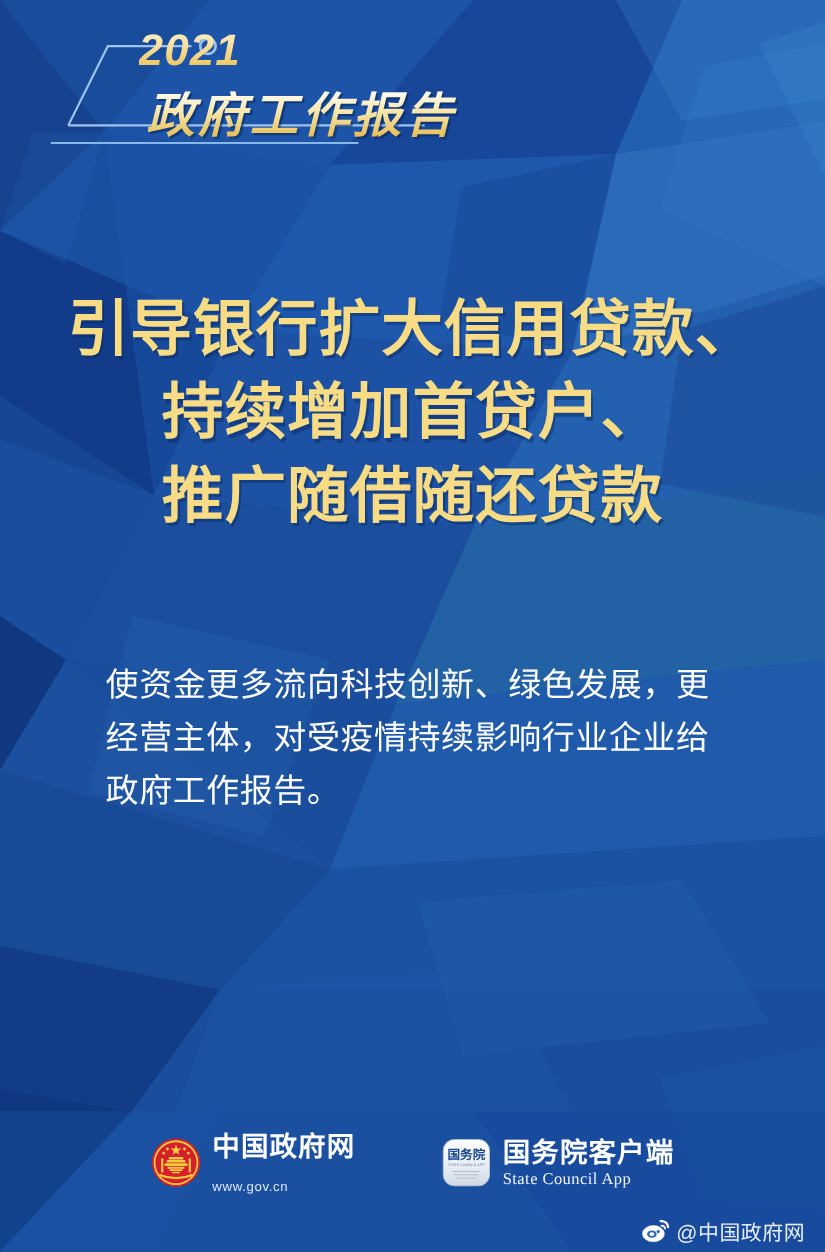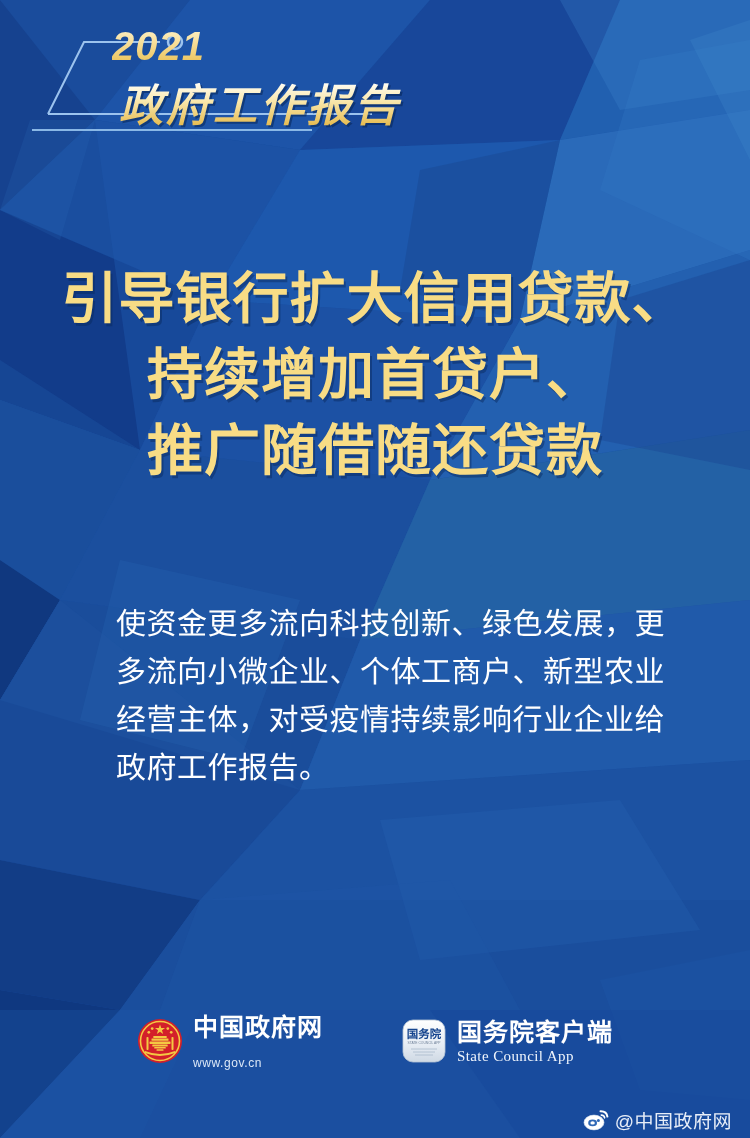--- a/index.html
+++ b/index.html
@@ -26,21 +26,21 @@
     position: absolute;
     inset: 0;
     width: 750px;
     height: 1138px;
     display: block;
   }
 
   
   #header {
     position: absolute;
-    left: 2px;
+    left: 16px;
     top: 0;
     width: 707px;
     height: 150px;
   }
   #header-deco {
     position: absolute;
     left: 30px;
     top: 22px;
     width: 360px;
     height: 120px;
@@ -92,38 +92,38 @@
     line-height: 1.36;
     letter-spacing: 1px;
     color: #f8dc85;
     white-space: nowrap;
     text-shadow: 2px 3px 0 rgba(8,40,92,0.45);
   }
 
   
   #body-copy {
     position: absolute;
-    left: 116px;
+    left: 96px;
     top: 600px;
     width: 575px;
     font-family: Liberation Serif, serif;
   }
   .body-line {
     font-size: 30px;
     line-height: 48px;
     color: #ffffff;
     letter-spacing: 0.5px;
     white-space: nowrap;
   }
 
   
   #footer-logos {
     position: absolute;
     left: 0;
-    bottom: 68px;
+    bottom: 52px;
     width: 750px;
     display: flex;
     justify-content: center;
     align-items: center;
     gap: 78px;
   }
   .logo-group {
     display: flex;
     align-items: center;
     gap: 10px;
@@ -243,21 +243,20 @@
   </div>
 
   <div id="headline">
     <div class="headline-line">引导银行扩大信用贷款、</div>
     <div class="headline-line">持续增加首贷户、</div>
     <div class="headline-line">推广随借随还贷款</div>
   </div>
 
   <div id="body-copy">
     <div class="body-line">使资金更多流向科技创新、绿色发展，更</div>
-    <div class="body-line">多流向小微企业、个体工商户、新型农业</div>
     <div class="body-line">经营主体，对受疫情持续影响行业企业给</div>
     <div class="body-line">政府工作报告。</div>
   </div>
 
   <div id="footer-logos">
 
     <div class="logo-group">
       <svg class="logo-mark" width="46" height="46" viewBox="0 0 46 46" aria-hidden="true">
         <circle cx="23" cy="23" r="22" fill="#d3202a"></circle>
         <circle cx="23" cy="23" r="19.5" fill="none" stroke="#f4c842" stroke-width="1.6"></circle>

